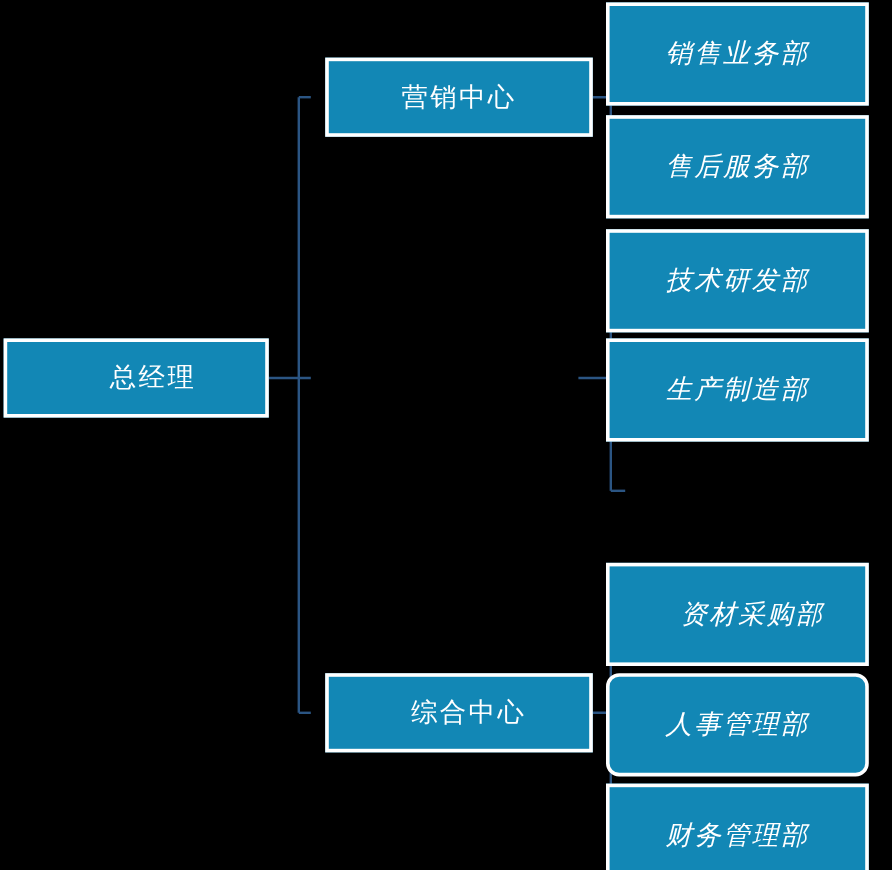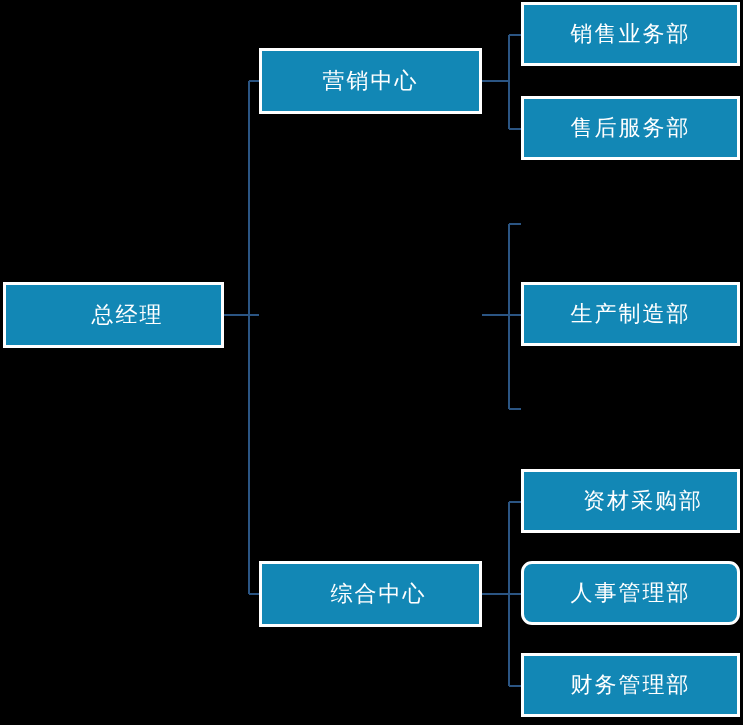--- a/index.html
+++ b/index.html
@@ -30,22 +30,22 @@
     color: #FFFFFF;
     display: flex;
     align-items: center;
     justify-content: center;
     font-size: 22px;
     letter-spacing: 2px;
     white-space: nowrap;
     text-align: center;
   }
   .node.root   { left: 3px;   width: 221px; height: 66px; }
-  .node.center { left: 259px; width: 223px; height: 66px; }
-  .node.leaf   { left: 521px; width: 219px; height: 64px; }
+  .node.center { left: 271px; width: 223px; height: 66px; }
+  .node.leaf   { left: 505px; width: 219px; height: 86px; font-style: italic; }
 
   .root        { top: 282px; padding-left: 28px; }
   .center-0    { top: 48px;  }
   .center-1    { top: 282px; }
   .center-2    { top: 561px; padding-left: 16px; }
   .leaf-0-0    { top: 2px;   }
   .leaf-0-1    { top: 96px;  }
   .leaf-1-0    { top: 191px; }
   .leaf-1-1    { top: 282px; }
   .leaf-1-2    { top: 376px; }
@@ -88,19 +88,20 @@
   </svg>
 
   <div class="node root root">总经理</div>
 
   <div class="node center center-0">营销中心</div>
   <div class="node center center-2">综合中心</div>
 
   <div class="node leaf leaf-0-0">销售业务部</div>
   <div class="node leaf leaf-0-1">售后服务部</div>
 
+  <div class="node leaf leaf-1-0">技术研发部</div>
   <div class="node leaf leaf-1-1">生产制造部</div>
 
   <div class="node leaf leaf-2-0">资材采购部</div>
   <div class="node leaf leaf-2-1">人事管理部</div>
   <div class="node leaf leaf-2-2">财务管理部</div>
 
 </div>
 
 </body></html>

